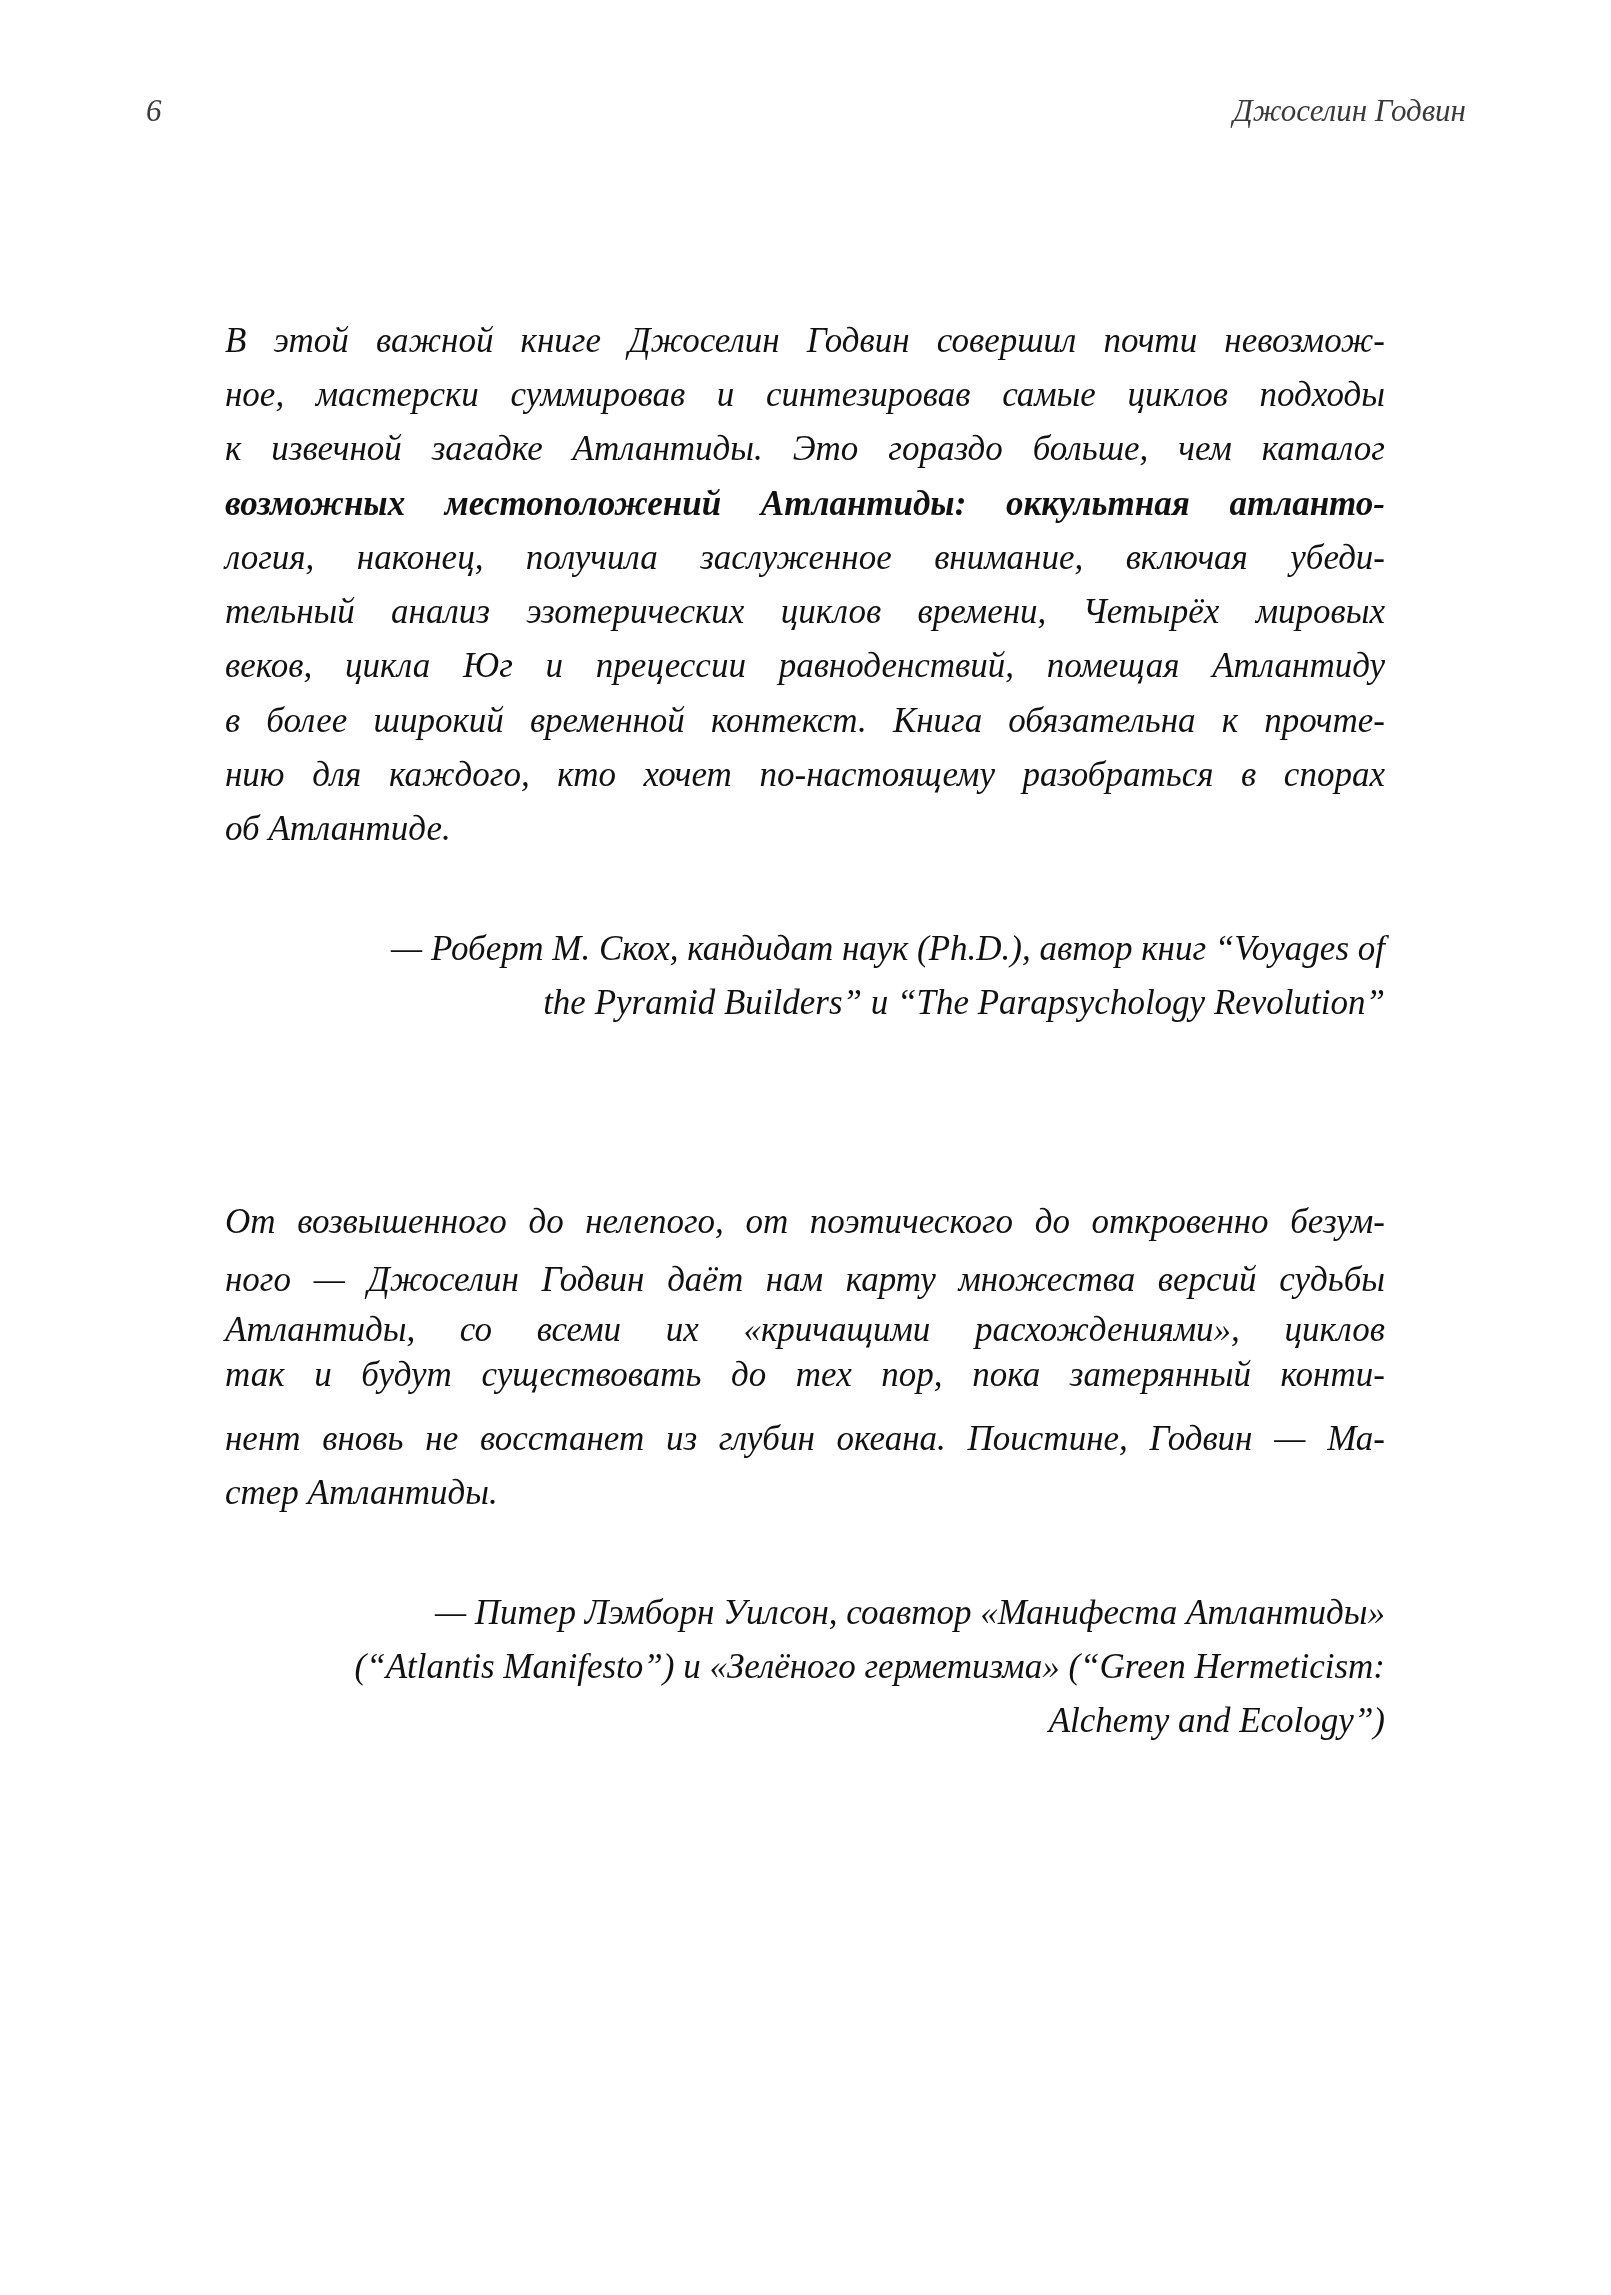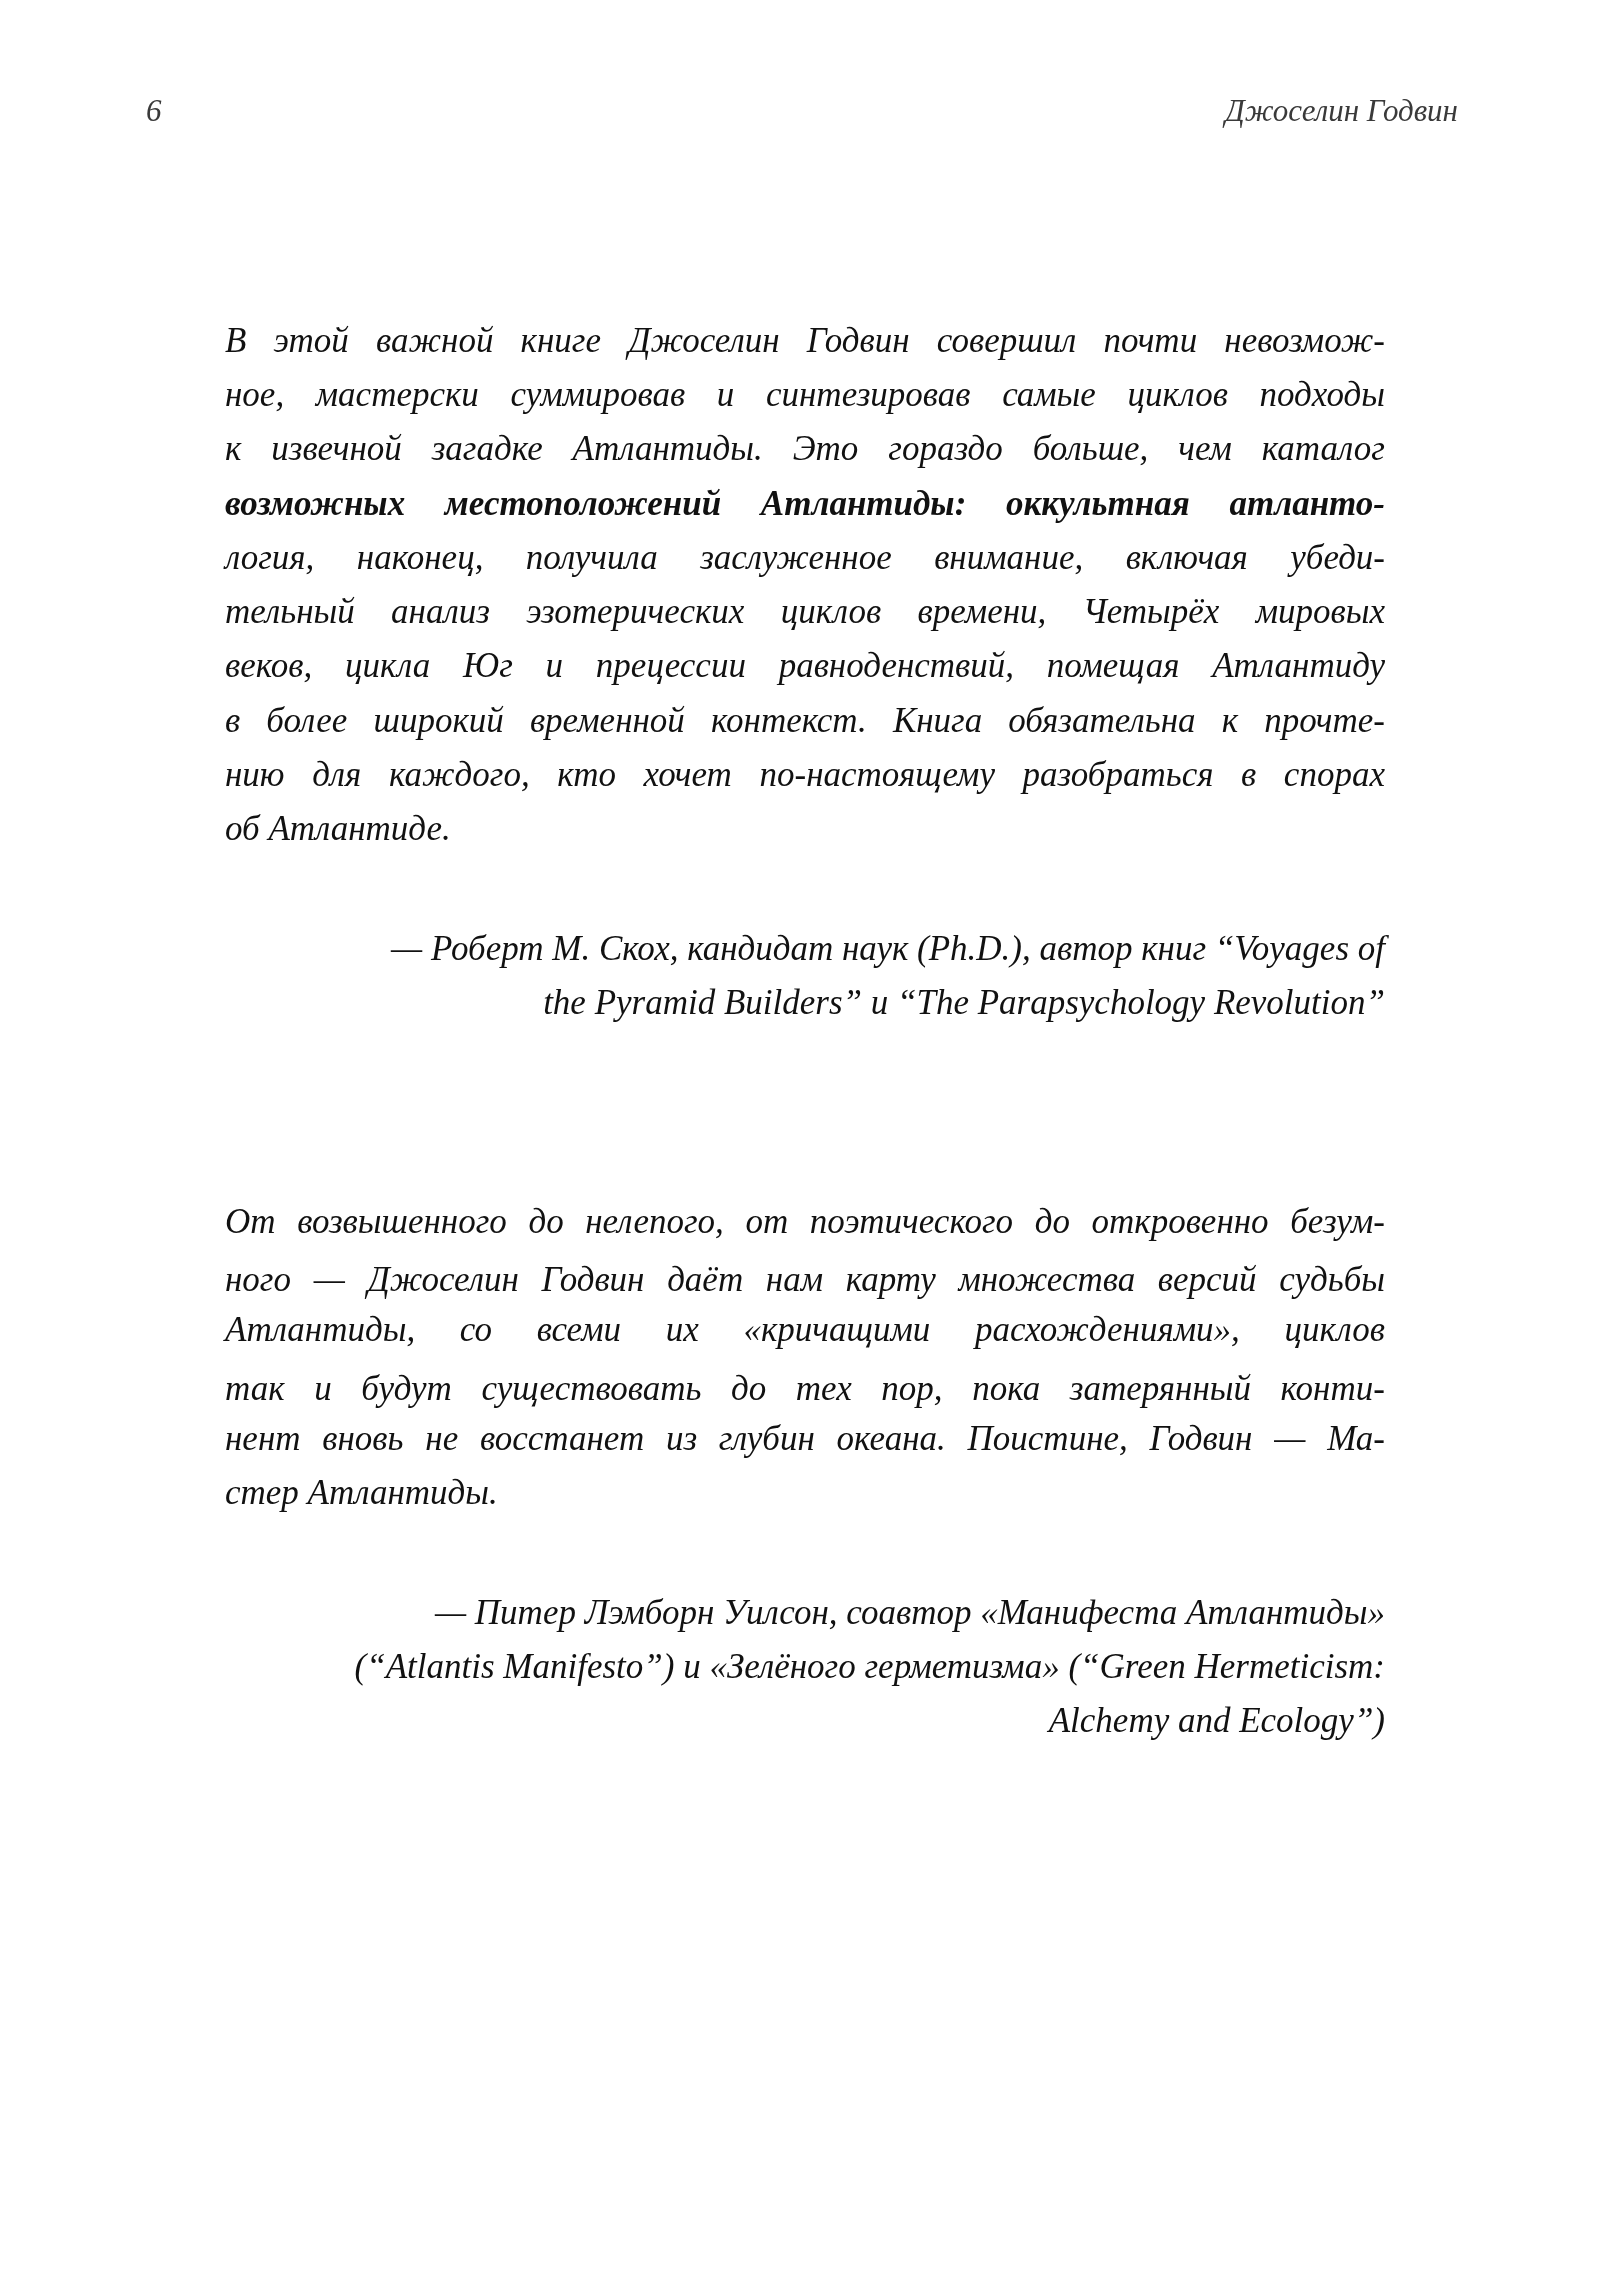--- a/index.html
+++ b/index.html
@@ -34,21 +34,21 @@
     line-height: 36px;
     color: #3a3a3a;
   }
   .header .folio {
     position: absolute;
     left: 0;
     top: 0;
   }
   .header .running-title {
     position: absolute;
-    right: 8px;
+    right: 0;
     top: 0;
     white-space: nowrap;
   }
 
   
   .col {
     position: absolute;
     left: 225px;
     width: 1160px;
   }
@@ -217,21 +217,21 @@
       </div>
     <div class="line just" style="top: 108px;">
         <span class="w">Атлантиды,</span>
         <span class="w">со</span>
         <span class="w">всеми</span>
         <span class="w">их</span>
         <span class="w">«кричащими</span>
         <span class="w">расхождениями»,</span>
         <span class="w">циклов</span>
       </div>
-    <div class="line just" style="top: 167px;">
+    <div class="line just" style="top: 153px;">
         <span class="w">так</span>
         <span class="w">и</span>
         <span class="w">будут</span>
         <span class="w">существовать</span>
         <span class="w">до</span>
         <span class="w">тех</span>
         <span class="w">пор,</span>
         <span class="w">пока</span>
         <span class="w">затерянный</span>
         <span class="w">конти-</span>

